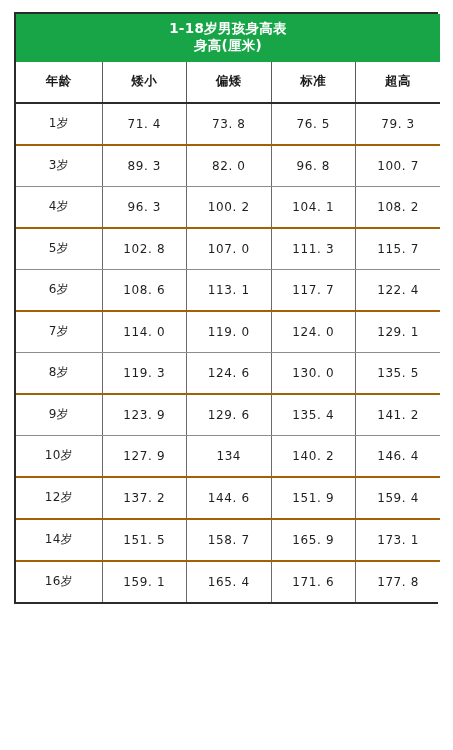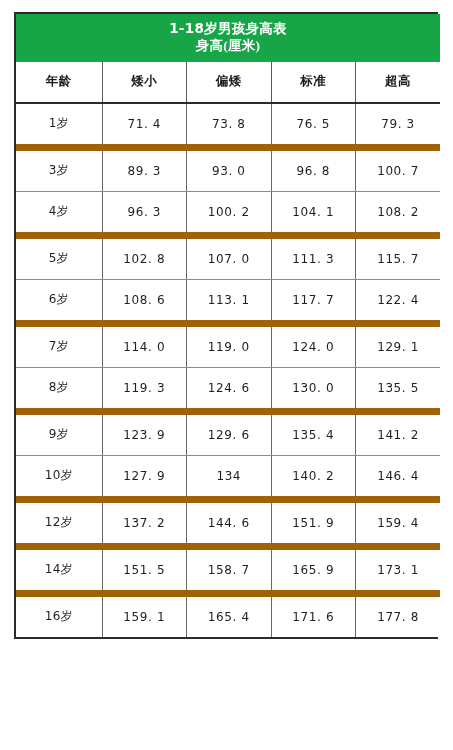--- a/index.html
+++ b/index.html
@@ -43,21 +43,21 @@
     color: #ffffff;
     font-weight: bold;
     text-align: center;
     padding: 6px 0 7px 0;
     border: none;
     line-height: 1.28;
     font-size: 13.5px;
     letter-spacing: 0.3px;
   }
   .title-line1 { display: block; }
-  .title-line2 { display: block; font-family: Liberation Serif, serif; }
+  .title-line2 { display: block; }
 
   
   tr.head-row td {
     text-align: center;
     font-size: 12.5px;
     font-weight: bold;
     color: #1a1a1a;
     height: 38px;
     border-left: 1px solid #5a5a5a;
     border-bottom: 2px solid #2b2b2b;
@@ -71,21 +71,21 @@
     text-align: center;
     font-size: 12px;
     color: #1f1f1f;
     height: 38px;
     border-left: 1px solid #6a6a6a;
     border-bottom: 1px solid #8c8c8c;
     background: #ffffff;
     letter-spacing: 0.6px;
   }
   tr.data-row td:first-child { border-left: none; }
-  tr.data-row.thick td { border-bottom: 7px solid #a16207; }
+  tr.data-row.thick td { border-bottom: 2px solid #a16207; }
   tr.data-row:last-child td { border-bottom: none; }
   tr.data-row td.age-cell { letter-spacing: 0.2px; }
 </style>
 </head>
 <body>
 
 <div class="page">
   <div class="table-wrap">
     <table class="height-table">
       <colgroup>
@@ -113,21 +113,21 @@
         <tr class="data-row thick">
           <td class="age-cell">1岁</td>
           <td>71. 4</td>
           <td>73. 8</td>
           <td>76. 5</td>
           <td>79. 3</td>
         </tr>
         <tr class="data-row">
           <td class="age-cell">3岁</td>
           <td>89. 3</td>
-          <td>93. 0</td>
+          <td>82. 0</td>
           <td>96. 8</td>
           <td>100. 7</td>
         </tr>
         <tr class="data-row thick">
           <td class="age-cell">4岁</td>
           <td>96. 3</td>
           <td>100. 2</td>
           <td>104. 1</td>
           <td>108. 2</td>
         </tr>

